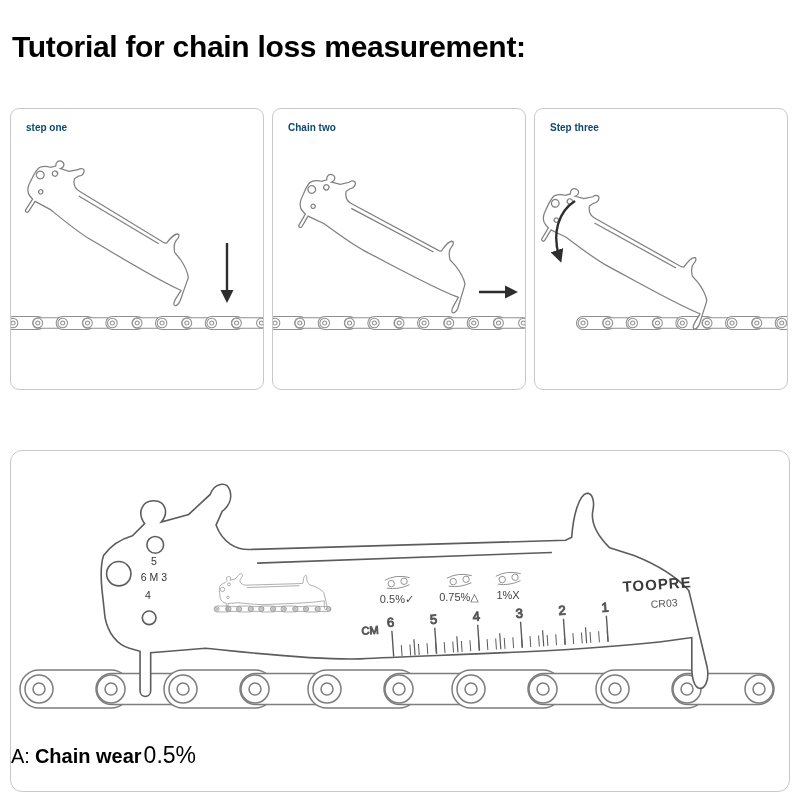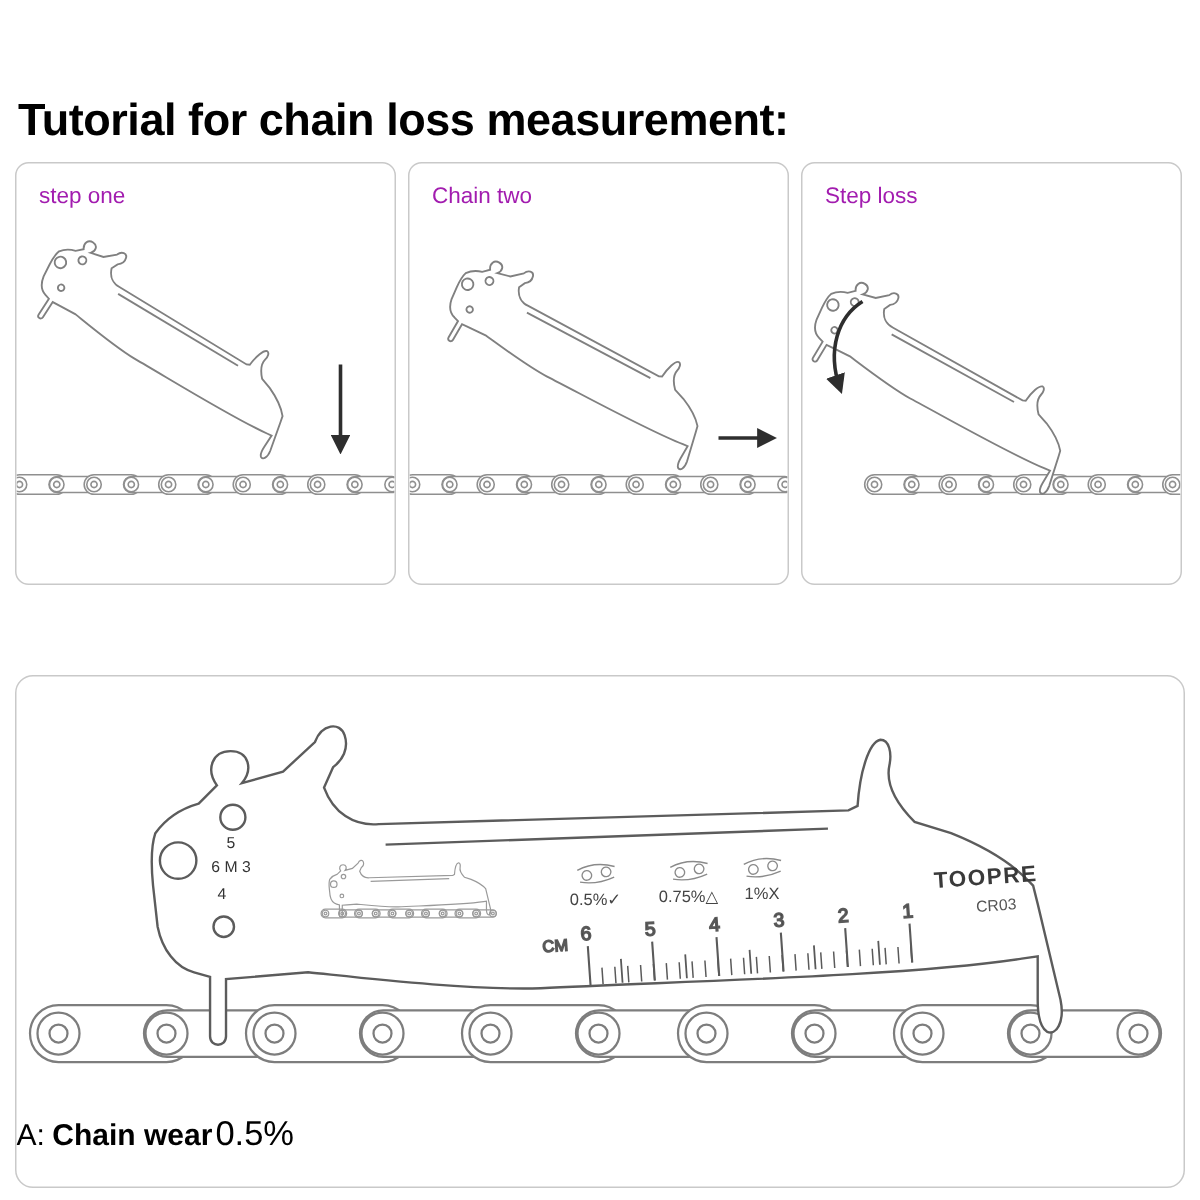--- a/index.html
+++ b/index.html
@@ -1,23 +1,23 @@
 <!DOCTYPE html>
 <html><head>
 <meta charset="utf-8">
 <style>
   * { margin:0; padding:0; box-sizing:border-box; }
   html,body { background:#fff; }
   body { width:800px; height:800px; font-family:"Liberation Sans",sans-serif; }
   .page { position:relative; width:800px; height:800px; background:#fff; overflow:hidden; }
-  .title { position:absolute; top:64px; left:12px; font-size:30px; font-weight:800; letter-spacing:-0.3px; color:#000; }
+  .title { position:absolute; top:30px; left:12px; font-size:30px; font-weight:800; letter-spacing:-0.3px; color:#000; }
   .steps-row { position:absolute; top:108px; left:10px; display:flex; gap:8px; }
   .panel { background:#fff; border:1px solid #c9c9c9; }
   .step-panel { position:relative; width:254px; height:282px; border-radius:9px; overflow:hidden; }
-  .step-label { position:absolute; top:13px; left:15px; font-size:15px; font-weight:400; color:#a21caf; z-index:2; }
+  .step-label { position:absolute; top:13px; left:15px; font-size:10px; font-weight:700; color:#0c4a6e; z-index:2; }
   .step-svg { position:absolute; left:0; top:0; }
   .detail-panel { position:absolute; top:450px; left:10px; width:780px; height:342px; border-radius:12px; overflow:hidden; }
   .caption { position:absolute; bottom:22px; left:0; width:100%; text-align:left; font-size:20px; color:#000; }
   .cap-label { font-weight:700; margin-left:5px; }
   .cap-value { font-size:23px; margin-left:2px; }
   svg text { font-family:"Liberation Sans",sans-serif; }
   .tool-big  { stroke:#5c5c5c; stroke-width:1.6;  fill:#fff; }
   .tool-sm   { stroke:#808080; stroke-width:1.25; fill:#fff; }
   .chain-big { stroke:#7d7d7d; stroke-width:1.5;  fill:#fff; }
   .chain-sm  { stroke:#8f8f8f; stroke-width:1.05; fill:#fff; }
@@ -103,21 +103,21 @@
     <section class="panel step-panel">
       <div class="step-label">Chain two</div>
       <svg class="step-svg" width="252" height="280" viewBox="0 0 252 280">
         <use href="#chain10" class="chain-sm" transform="translate(2,214) scale(0.345)"></use>
         <use href="#tool" class="tool-sm" transform="translate(48,52) rotate(30) scale(0.48)"></use>
         <line class="arrow" x1="206" y1="183" x2="241" y2="183" marker-end="url(#arrowhead)"></line>
       </svg>
     </section>
 
     <section class="panel step-panel">
-      <div class="step-label">Step loss</div>
+      <div class="step-label">Step three</div>
       <svg class="step-svg" width="252" height="280" viewBox="0 0 252 280">
         <use href="#chain10" class="chain-sm" transform="translate(48,214) scale(0.345)"></use>
         <use href="#tool" class="tool-sm" transform="translate(30,66) rotate(31) scale(0.48)"></use>
         <path class="arrow" d="M 40,92 C 24,102 16,124 25,150" marker-end="url(#arrowhead)"></path>
       </svg>
     </section>
 
   </div>
 
   <section class="panel detail-panel">

